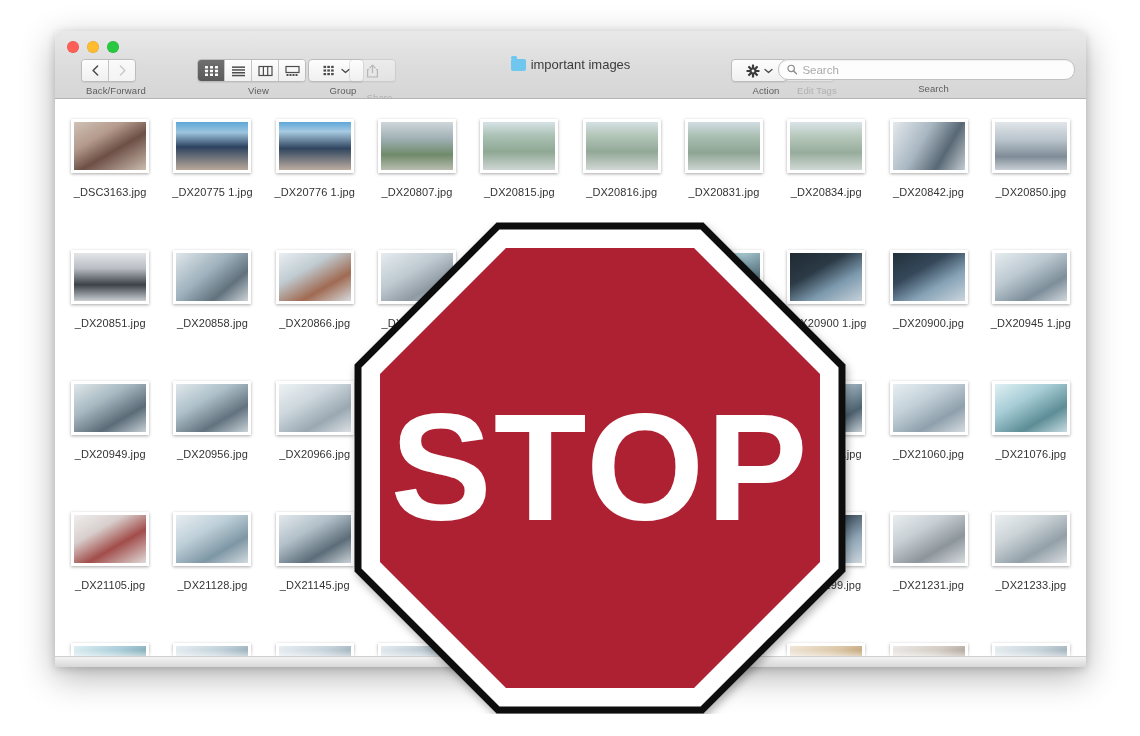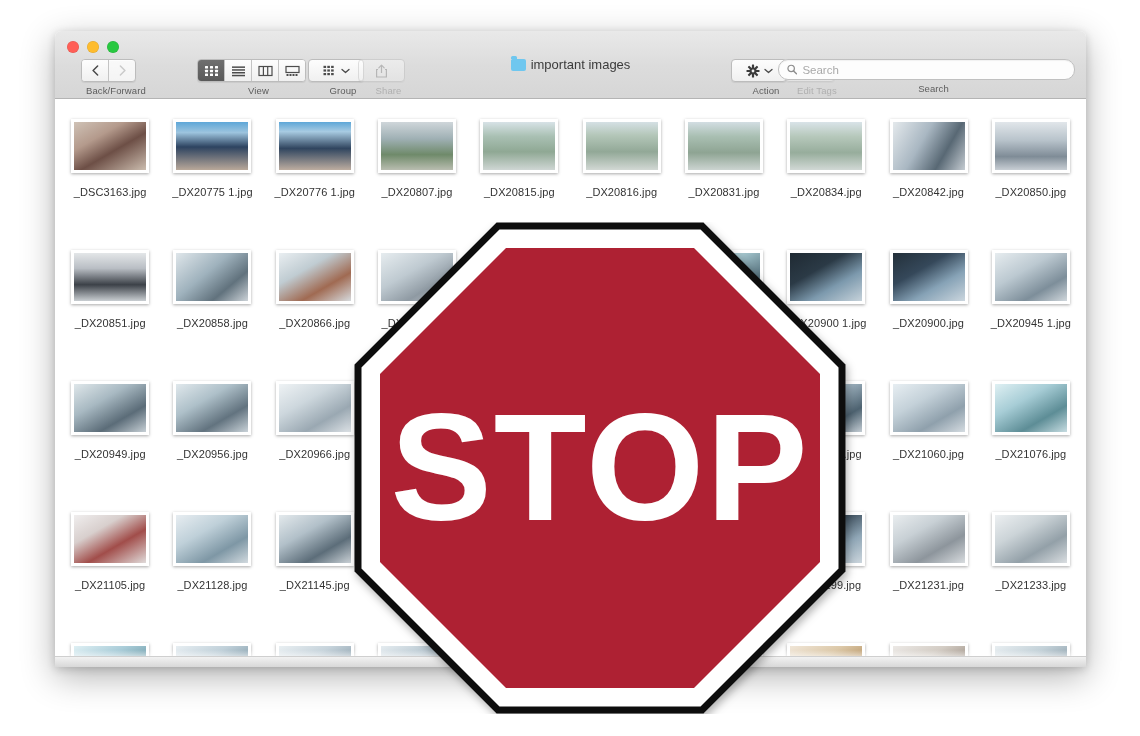--- a/index.html
+++ b/index.html
@@ -356,21 +356,21 @@
             </g>
           </svg>
           <svg class="ico" width="9" height="6" viewBox="0 0 9 6">
             <path d="M1 1.4 L4.5 4.6 L8 1.4" fill="none" stroke="#4c4c4c" stroke-width="1.3" stroke-linecap="round" stroke-linejoin="round"></path>
           </svg>
         </div>
       </div>
       <div class="tb-label">Group</div>
     </div>
 
-    <div class="tb-group" style="left:303px;">
+    <div class="tb-group" style="left:294px;gap:7px;">
       <div class="tb-row">
         <div class="btn-plain disabled" style="width:33px;">
           <svg class="ico" width="13" height="14" viewBox="0 0 13 14">
             <path d="M3 5.5 H1.6 V13 H11.4 V5.5 H10" fill="none" stroke="#8b8b8b" stroke-width="1.2"></path>
             <line x1="6.5" y1="1.2" x2="6.5" y2="9" stroke="#8b8b8b" stroke-width="1.2"></line>
             <path d="M3.8 3.9 L6.5 1.2 L9.2 3.9" fill="none" stroke="#8b8b8b" stroke-width="1.2" stroke-linecap="round" stroke-linejoin="round"></path>
           </svg>
         </div>
       </div>
       <div class="tb-label dim">Share</div>

